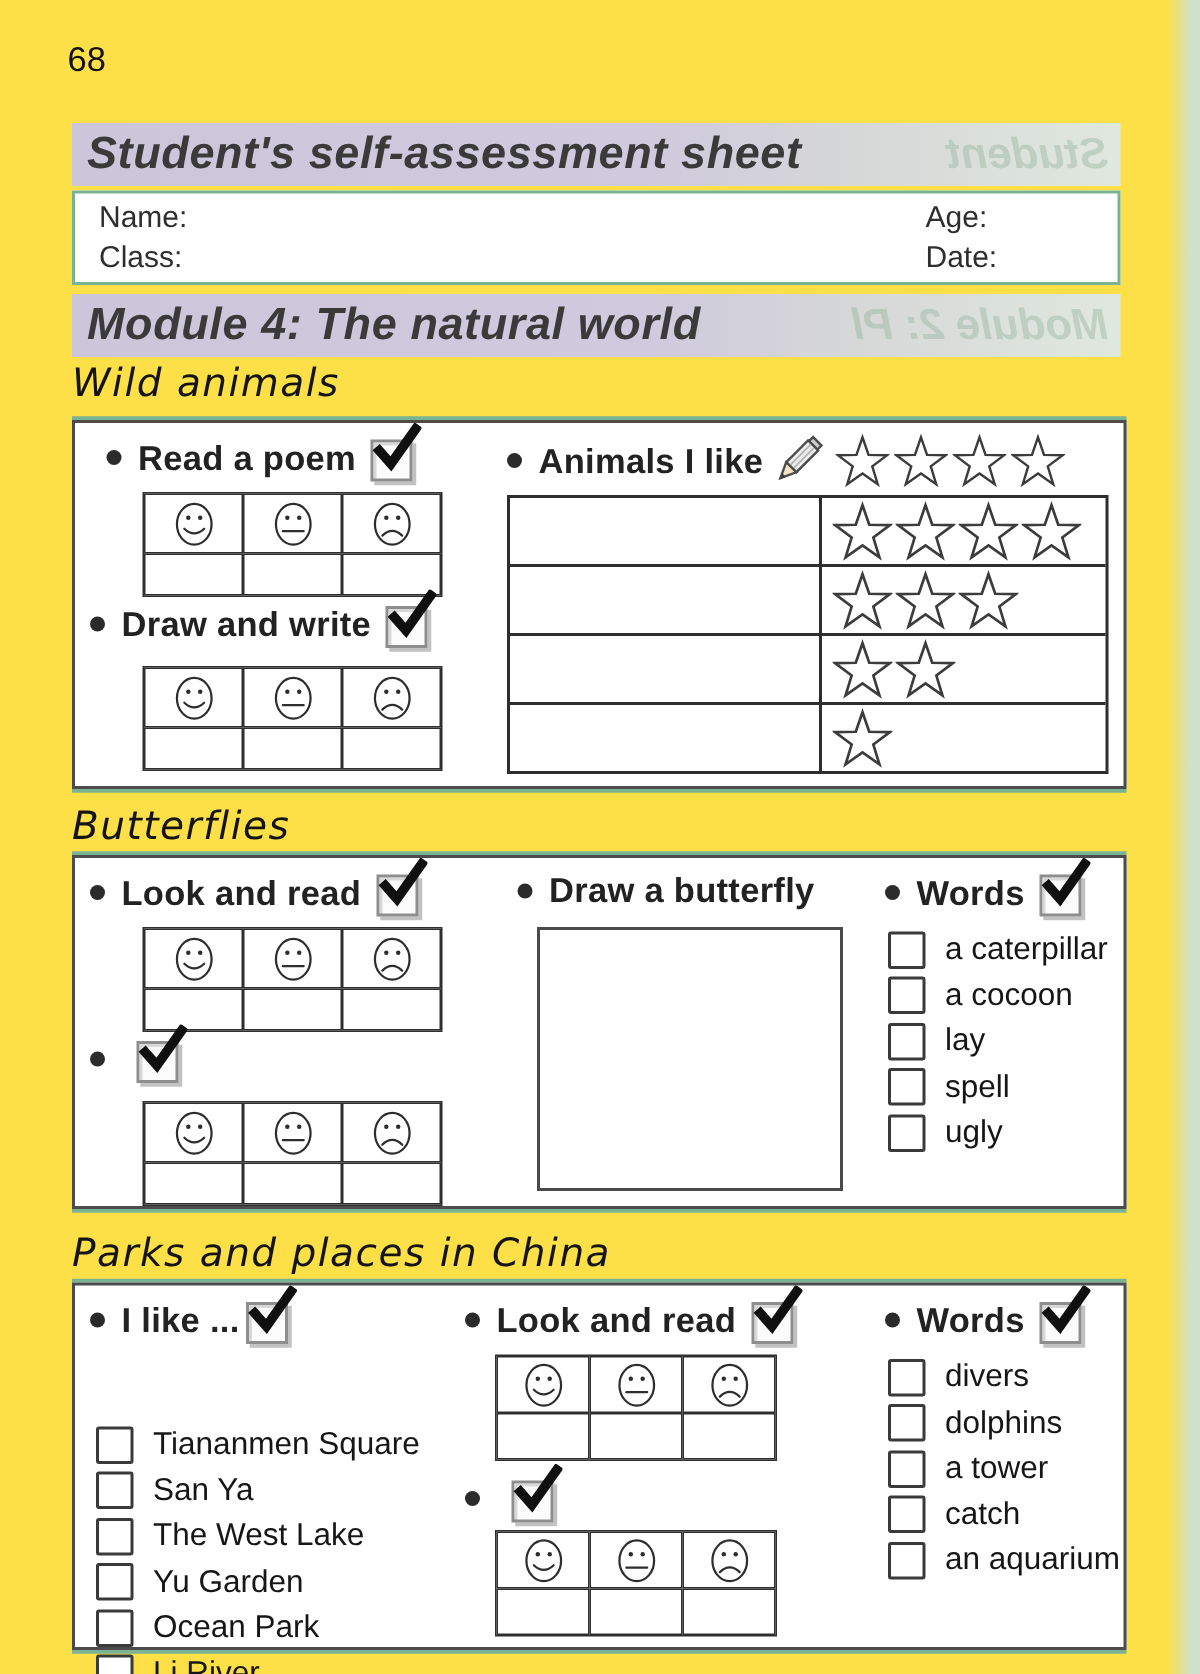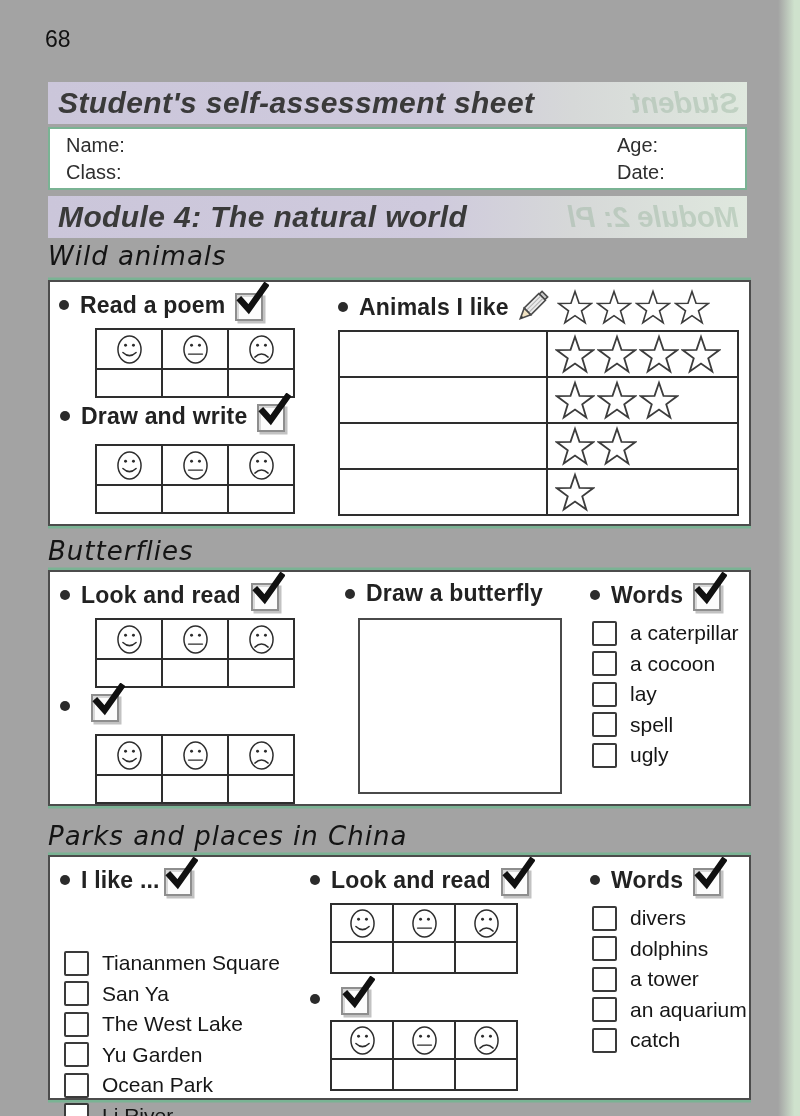--- a/index.html
+++ b/index.html
@@ -1,16 +1,16 @@
 <!DOCTYPE html>
 <html style="--band-lavender: #cbc6da; --band-fade-green: #dfe8de; --box-border-green: #7ab394; --ink: #2b2b2b;"><head>
 <meta charset="utf-8">
 <style>
   html,body{margin:0;padding:0;background:#fdfdfb;}
-  .sheet{position:relative;width:800px;height:1116px;background:#a3a3a3;overflow:hidden;
+  .sheet{position:relative;width:800px;height:1116px;background:#fde047;overflow:hidden;
          font-family:"Liberation Sans",sans-serif;color:var(--ink,#2b2b2b);}
   .scan-edge{position:absolute;top:0;right:0;width:22px;height:100%;
              background:linear-gradient(to right,rgba(207,226,205,0),#cfe2cd 75%);}
   .page-number{position:absolute;left:45px;top:26px;font-size:23px;color:#111;}
 
   
   .band{position:absolute;left:48px;width:699px;height:42px;overflow:hidden;
         background:linear-gradient(90deg,var(--band-lavender,#cbc6da) 0%,#cfcadd 55%,#d6d8d8 75%,var(--band-fade-green,#dfe8de) 100%);}
   .band-title{display:block;font-weight:bold;font-style:italic;font-size:30px;line-height:42px;
               color:#3a3a3a;padding-left:10px;letter-spacing:.4px;white-space:nowrap;}
@@ -86,21 +86,21 @@
     <span class="info-label" style="left:567px;top:32px;">Date:</span>
   </div>
 
   <div class="band" style="top:196px;">
     <span class="ghost">Module 2: Pl</span>
     <span class="band-title">Module 4: The natural world</span>
   </div>
 
   <div class="section-heading" style="left:48px;top:241px;">Wild animals</div>
   <div class="panel" style="top:280px;height:242px;">
-    <div class="bullet" style="left:9px;top:8px;justify-content:flex-end;">
+    <div class="bullet" style="left:21px;top:8px;justify-content:flex-end;">
       <span class="dot"></span>
       <span class="bl">Read a poem</span>
       <span class="cbx">
           <span class="cbx-frame"></span>
           <svg class="cbx-tick" viewBox="0 0 34 34">
             <path d="M5,18 L13,27 L30,3" fill="none" stroke="#101010" stroke-width="6.5" stroke-linecap="square"></path>
           </svg>
         </span>
     </div>
     <div class="sm-table" style="left:45px;top:46px;">
@@ -563,22 +563,22 @@
           <span class="word-label">dolphins</span>
         </div>
 
         <div class="word-item">
           <span class="word-box"></span>
           <span class="word-label">a tower</span>
         </div>
 
         <div class="word-item">
           <span class="word-box"></span>
+          <span class="word-label">catch</span>
+        </div>
+
+        <div class="word-item">
+          <span class="word-box"></span>
           <span class="word-label">an aquarium</span>
-        </div>
-
-        <div class="word-item">
-          <span class="word-box"></span>
-          <span class="word-label">catch</span>
         </div>
       </div>
   </div>
 </div>
 
 </body></html>

